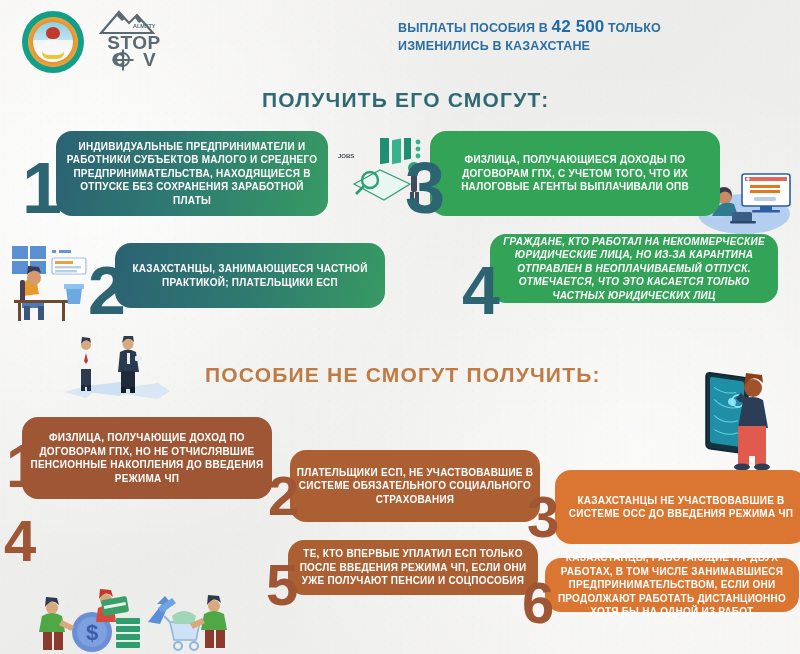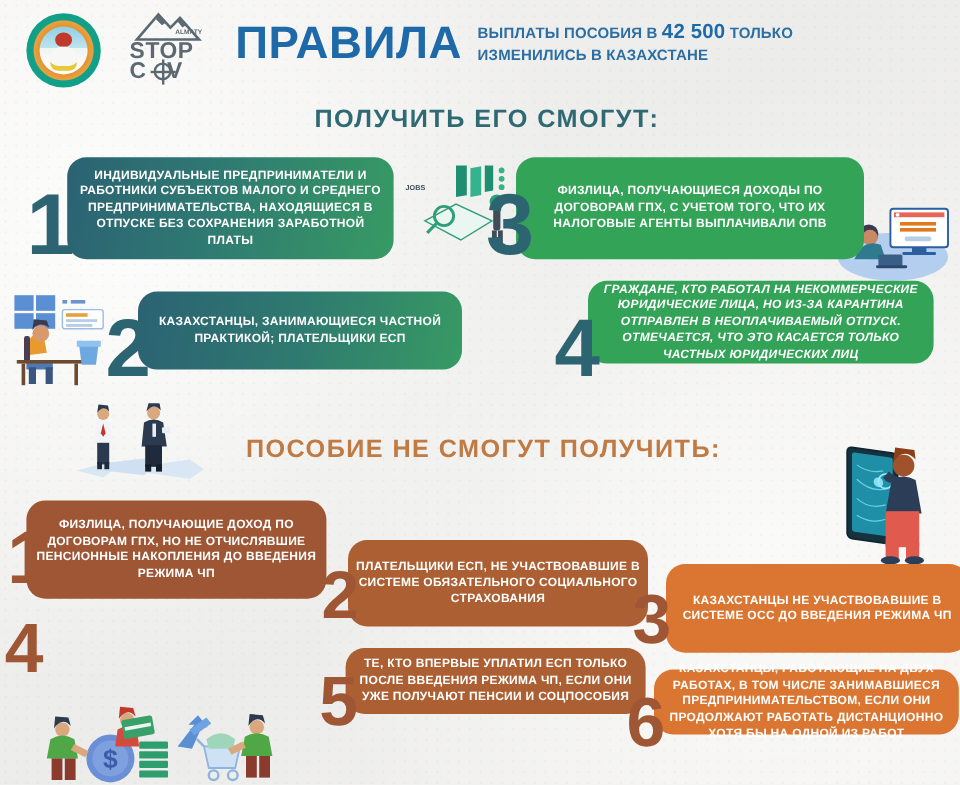--- a/index.html
+++ b/index.html
@@ -66,23 +66,24 @@
     content: "";
     position: absolute; left: 9px; top: 17px;
     width: 22px; height: 20px;
     background: #f7f7f5;
     border-radius: 45% 45% 30% 30%;
     box-shadow: inset 0 -5px 0 -1px #e6c83a;
   }
 
   .logo-stopcov {
     position: absolute;
-    left: 108px; top: 8px;
+    left: 95px; top: 8px;
     width: 78px; height: 68px;
     color: #4a5a63;
+    text-align: center;
   }
   .logo-stopcov .mtn { display:block; }
   .logo-stopcov .word {
     font-size: 19px; font-weight: 700; letter-spacing: .5px;
     line-height: 17px; color: #5b6a72;
     font-family: "Liberation Sans", sans-serif;
   }
   .logo-stopcov .word.two { position: relative; }
   .virus-o {
     position: absolute; left: 20px; top: 1px;
@@ -226,21 +227,20 @@
         <path d="M42 7 L47 13 L44 15 L40 10 Z" fill="#5b6a72"></path>
         <text x="38" y="20" font-size="5.5" fill="#5b6a72" font-family="Liberation Sans, sans-serif" font-weight="700">ALMATY</text>
       </svg>
       <div class="word">STOP</div>
       <div class="word two">
         <span>C</span><span style="padding-left:17px">V</span>
         <span class="virus-o"></span>
       </div>
     </div>
 
-    <div id="title-main">ПРАВИЛА</div>
 
     <div id="title-sub">
       <span>ВЫПЛАТЫ ПОСОБИЯ В </span><span class="amount">42 500</span><span> ТОЛЬКО</span><br>
       <span>ИЗМЕНИЛИСЬ В КАЗАХСТАНЕ</span>
     </div>
   </div>
 
   <div class="section-heading" id="heading-eligible">ПОЛУЧИТЬ ЕГО СМОГУТ:</div>
 
   <svg class="illus" style="left:336px; top:138px;" width="96" height="82" viewBox="0 0 96 82">

